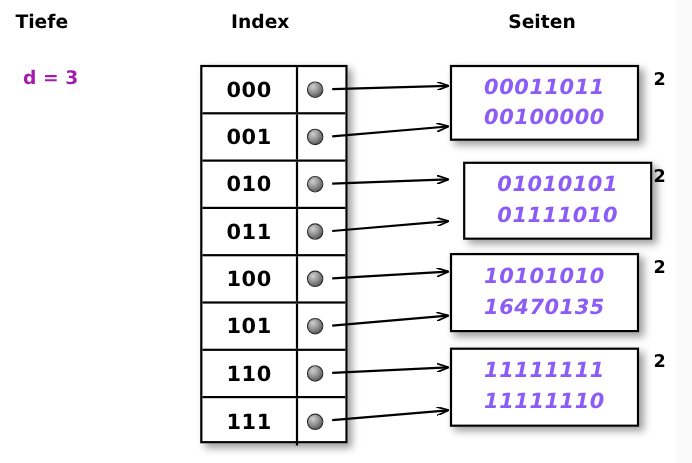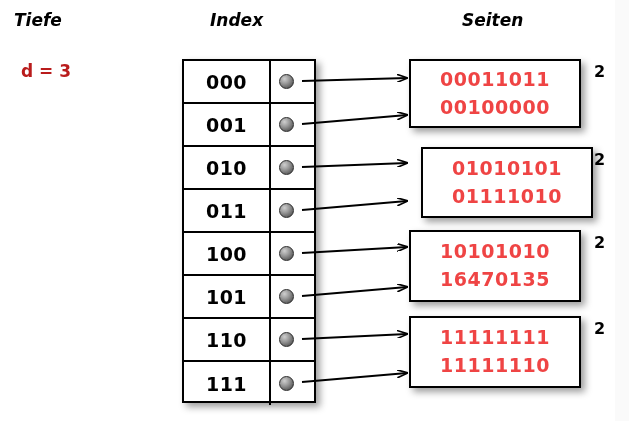--- a/index.html
+++ b/index.html
@@ -21,37 +21,36 @@
     top: 0;
     right: 0;
     width: 14px;
     height: 421px;
     background: #fafafa;
   }
 
   
   .col-header {
     position: absolute;
-    font-style: italic;
     font-weight: bold;
     font-size: 17px;
     color: #000000;
     white-space: nowrap;
   }
   #header-tiefe  { left: 14px;  top: 10px; }
   #header-index  { left: 210px; top: 10px; }
   #header-seiten { left: 462px; top: 10px; }
 
   .depth-label {
     position: absolute;
     left: 21px;
     top: 61px;
     font-size: 17px;
     font-weight: bold;
-    color: #b91c1c;
+    color: #a21caf;
     white-space: nowrap;
   }
 
   
   #index-table {
     position: absolute;
     left: 182px;
     top: 59px;
     width: 134px;
     height: 344px;
@@ -107,23 +106,24 @@
     background: #ffffff;
     box-shadow: 4px 4px 7px rgba(0,0,0,0.38);
     display: flex;
     flex-direction: column;
     align-items: center;
     justify-content: center;
   }
   .page-line {
     font-size: 19px;
     font-weight: bold;
-    color: #ef4444;
+    color: #8b5cf6;
     letter-spacing: 0.5px;
     line-height: 1.45;
+    font-style: italic;
   }
   .page-count {
     position: absolute;
     left: 594px;
     font-size: 16px;
     font-weight: bold;
     color: #000000;
   }
 
   

